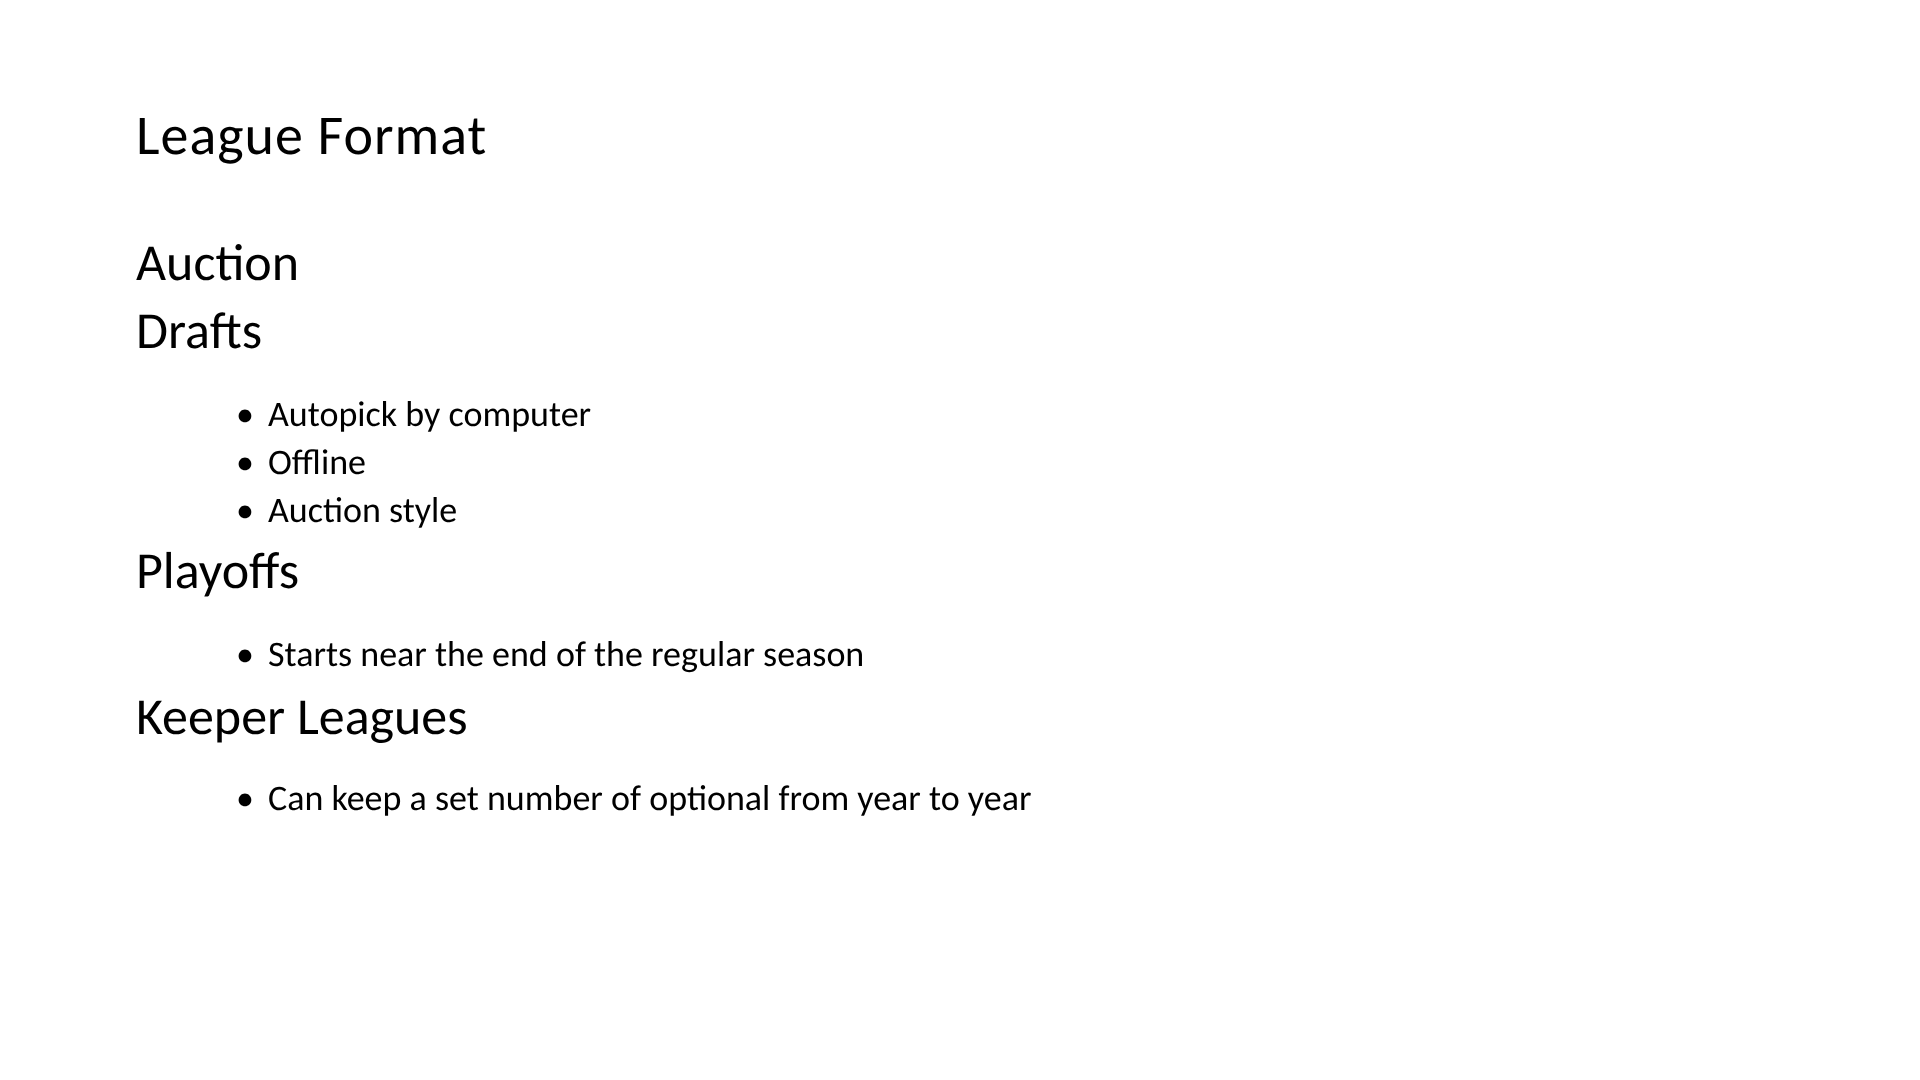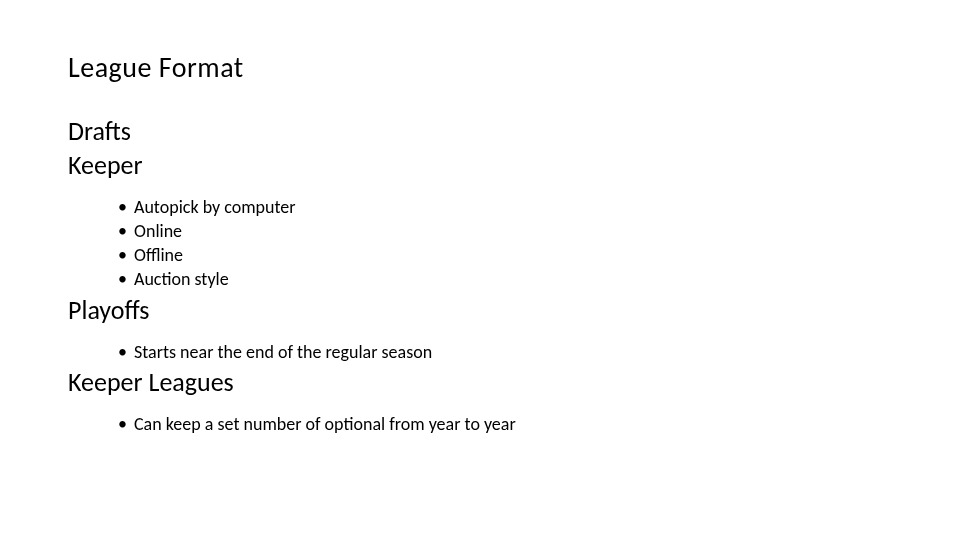--- a/index.html
+++ b/index.html
@@ -40,26 +40,25 @@
       position: absolute;
       left: 0;
       top: 0;
     }
   </style>
 </head>
 <body>
 
 <div class="title">League Format</div>
 
+<div class="section-heading">Auction</div>
+
 <div class="section-heading">Drafts</div>
-
-<div class="section-heading">Keeper</div>
 <ul class="bullet-list">
   <li class="bullet-item">Autopick by computer</li>
-  <li class="bullet-item">Online</li>
   <li class="bullet-item">Offline</li>
   <li class="bullet-item">Auction style</li>
 </ul>
 
 <div class="section-heading">Playoffs</div>
 <ul class="bullet-list">
   <li class="bullet-item">Starts near the end of the regular season</li>
 </ul>
 
 <div class="section-heading">Keeper Leagues</div>

